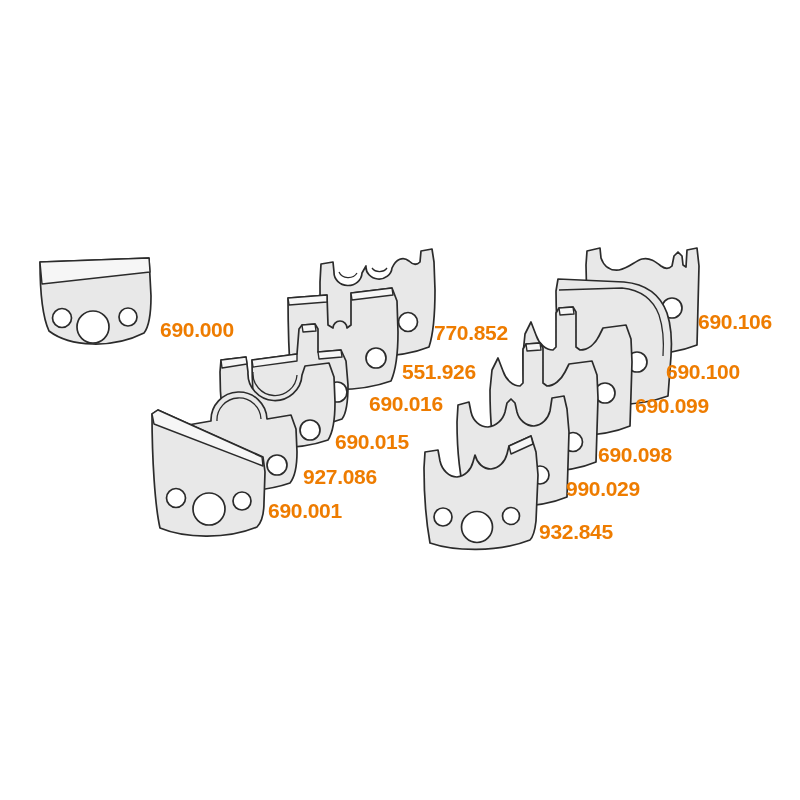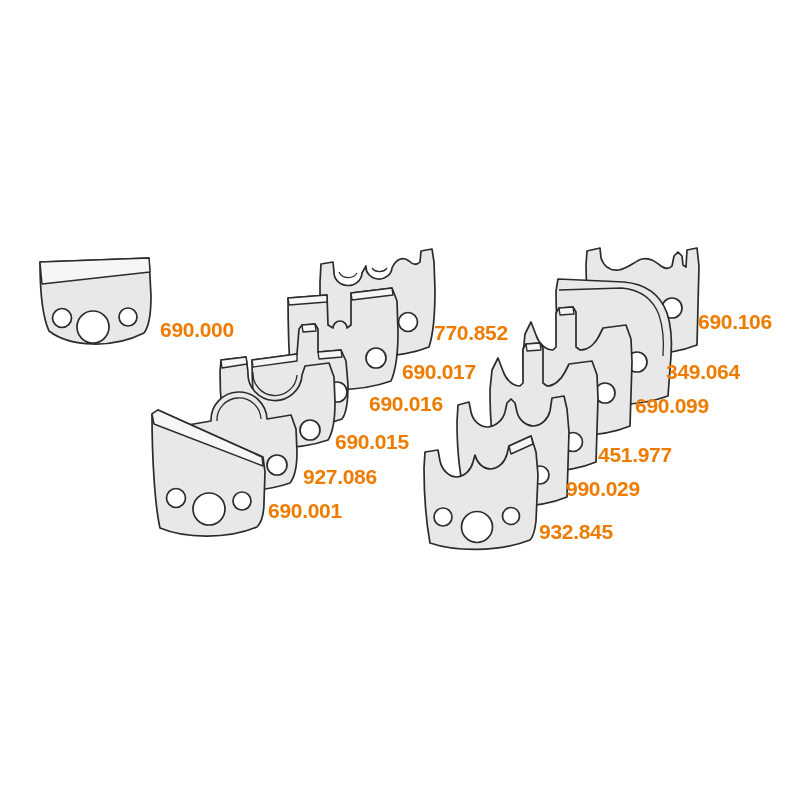--- a/index.html
+++ b/index.html
@@ -104,25 +104,25 @@
       <path class="body" d="M424,468 L425,452 L438,450 L440,461 C442,470 449,477 457,477 C465,476 471,470 473,462 L475,455 C477,463 483,469 491,469 C499,468 505,462 507,454 L509,446 L531,436 L536,452 L538,475 L536,521 C535,530 533,537 530,540 C497,553 453,551 430,543 C426,521 424,494 424,468 Z"></path>
       <path class="bevel" d="M509,446 L531,436 L533,444 L511,454 Z"></path>
       <circle class="hole" cx="443" cy="517" r="9"></circle>
       <circle class="hole" cx="477" cy="527" r="15.5"></circle>
       <circle class="hole" cx="511" cy="516" r="8.5"></circle>
     </g>
   </svg>
 
   <span class="pn" style="left:160px;top:319px">690.000</span>
   <span class="pn" style="left:434px;top:322px">770.852</span>
-  <span class="pn" style="left:402px;top:361px">690.017</span>
+  <span class="pn" style="left:402px;top:361px">551.926</span>
   <span class="pn" style="left:369px;top:393px">690.016</span>
   <span class="pn" style="left:335px;top:431px">690.015</span>
   <span class="pn" style="left:303px;top:466px">927.086</span>
   <span class="pn" style="left:268px;top:500px">690.001</span>
   <span class="pn" style="left:698px;top:311px">690.106</span>
-  <span class="pn" style="left:666px;top:361px">349.064</span>
+  <span class="pn" style="left:666px;top:361px">690.100</span>
   <span class="pn" style="left:635px;top:395px">690.099</span>
-  <span class="pn" style="left:598px;top:444px">451.977</span>
+  <span class="pn" style="left:598px;top:444px">690.098</span>
   <span class="pn" style="left:566px;top:478px">990.029</span>
   <span class="pn" style="left:539px;top:521px">932.845</span>
 
 </div>
 
 </body></html>

